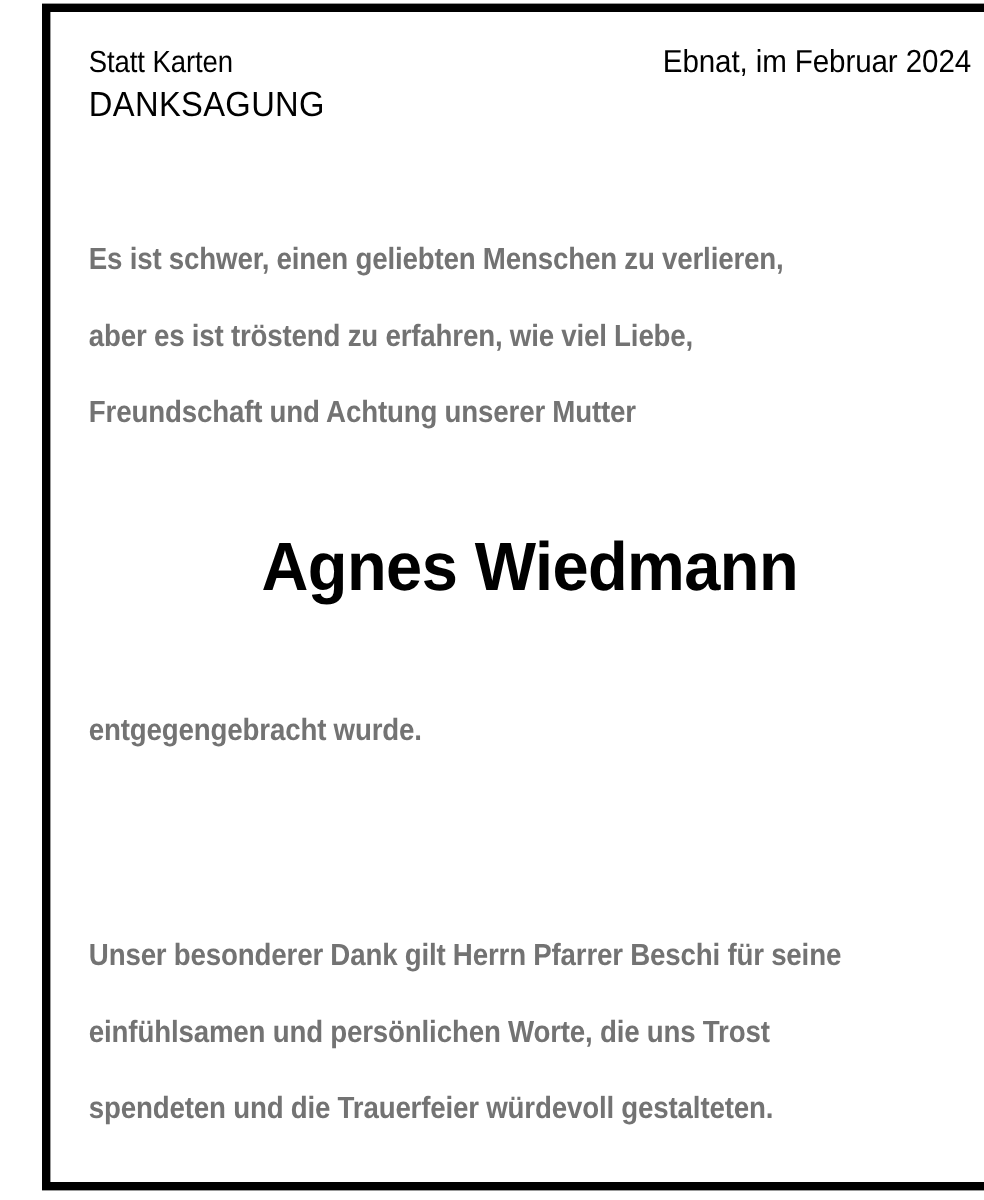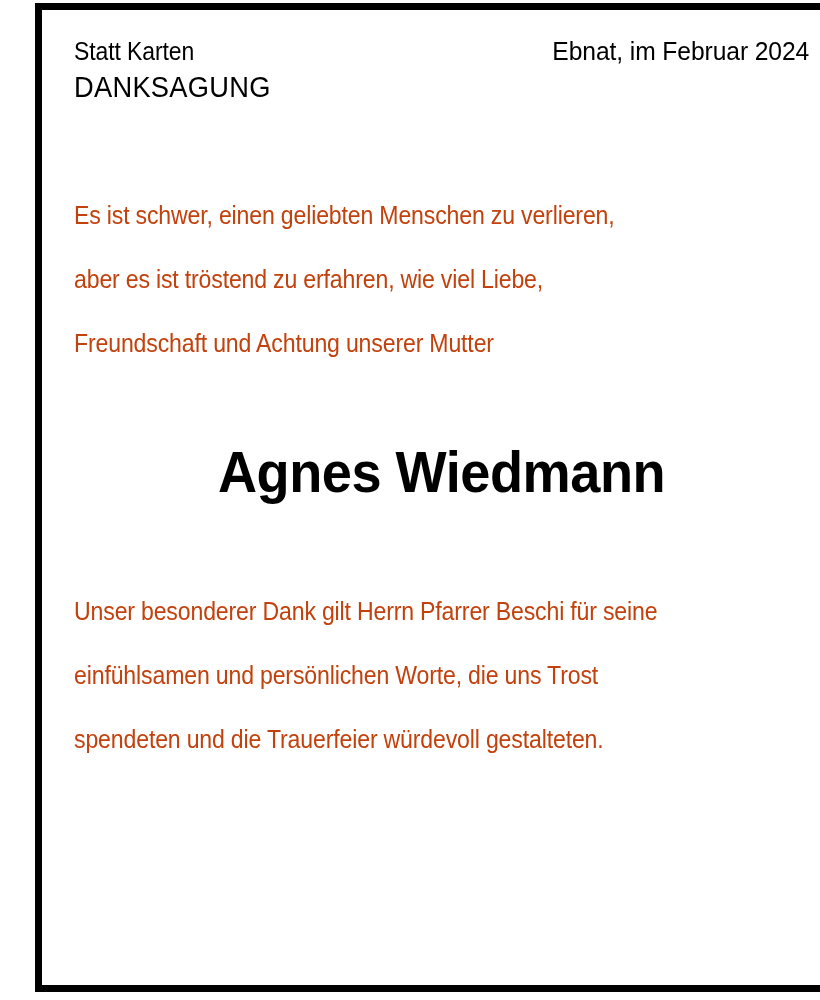--- a/index.html
+++ b/index.html
@@ -75,24 +75,24 @@
     transform: scaleX(0.94);
     transform-origin: left center;
     white-space: nowrap;
     margin-top: 2px;
   }
 
   
   .para {
     font-size: 25.5px;
     line-height: 32px;
-    font-weight: 400;
+    font-weight: 700;
     letter-spacing: -0.15px;
     word-spacing: -0.2px;
-    color: #c2410c;
+    color: #737373;
     white-space: pre-line;
   }
   .para-scale {
     transform: scaleX(0.905);
     transform-origin: left top;
     width: 110.5%;
   }
   .p-intro   { margin-top: 30px; }
   .p-after   { margin-top: 24px; }
   .p-block   { margin-top: 27px; }
@@ -128,20 +128,25 @@
       <div class="para p-intro">
         <div class="para-scale">
           <span class="line">Es ist schwer, einen geliebten Menschen zu verlieren,</span>
           <span class="line">aber es ist tröstend zu erfahren, wie viel Liebe,</span>
           <span class="line">Freundschaft und Achtung unserer Mutter</span>
         </div>
       </div>
 
       <div class="name">Agnes Wiedmann</div>
 
+      <div class="para p-after">
+        <div class="para-scale">
+          <span class="line">entgegengebracht wurde.</span>
+        </div>
+      </div>
 
       <div class="para p-block">
         <div class="para-scale">
           <span class="line">Unser besonderer Dank gilt Herrn Pfarrer Beschi für seine</span>
           <span class="line">einfühlsamen und persönlichen Worte, die uns Trost</span>
           <span class="line">spendeten und die Trauerfeier würdevoll gestalteten.</span>
         </div>
       </div>
 
     </div>

